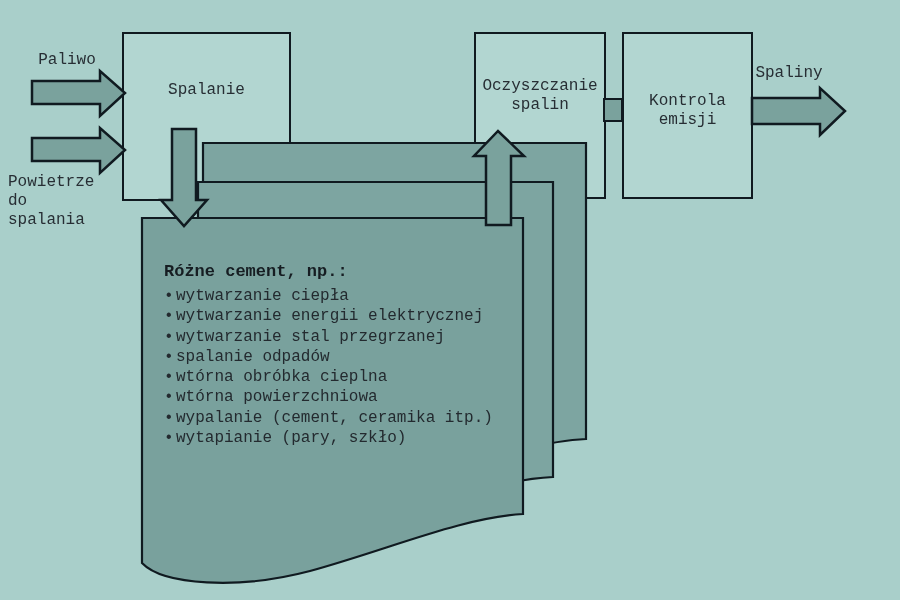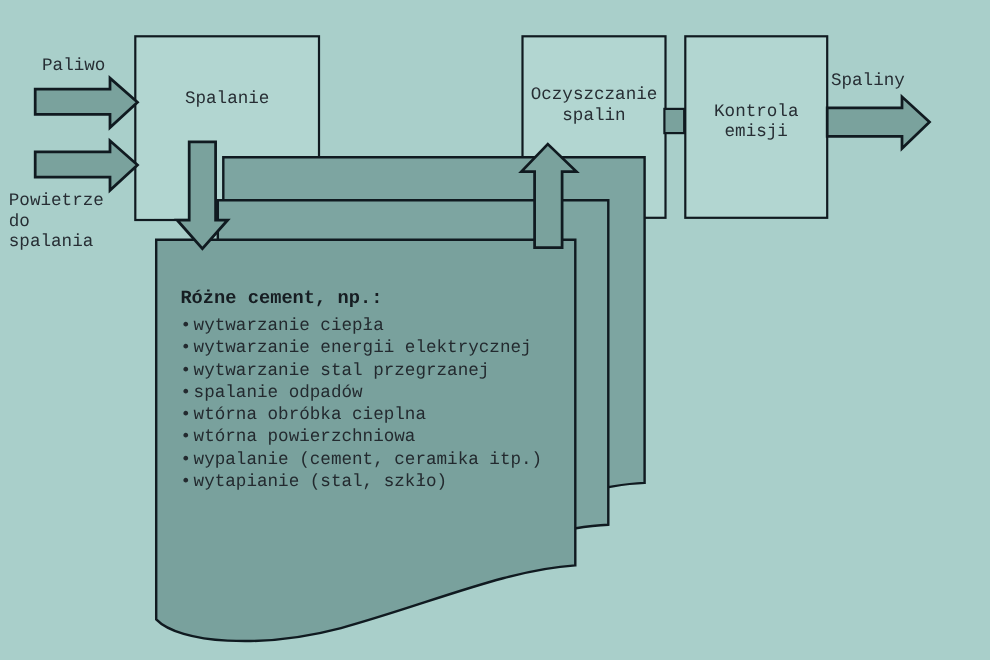--- a/index.html
+++ b/index.html
@@ -71,17 +71,17 @@
   <div class="doc-text">
     <div class="doc-title">Różne cement, np.:</div>
     <ul class="doc-list">
       <li><span class="bullet">•</span><span>wytwarzanie ciepła</span></li>
       <li><span class="bullet">•</span><span>wytwarzanie energii elektrycznej</span></li>
       <li><span class="bullet">•</span><span>wytwarzanie stal przegrzanej</span></li>
       <li><span class="bullet">•</span><span>spalanie odpadów</span></li>
       <li><span class="bullet">•</span><span>wtórna obróbka cieplna</span></li>
       <li><span class="bullet">•</span><span>wtórna powierzchniowa</span></li>
       <li><span class="bullet">•</span><span>wypalanie (cement, ceramika itp.)</span></li>
-      <li><span class="bullet">•</span><span>wytapianie (stal, szkło)</span></li>
+      <li><span class="bullet">•</span><span>wytapianie (pary, szkło)</span></li>
     </ul>
   </div>
 
 </div>
 
 </body></html>

